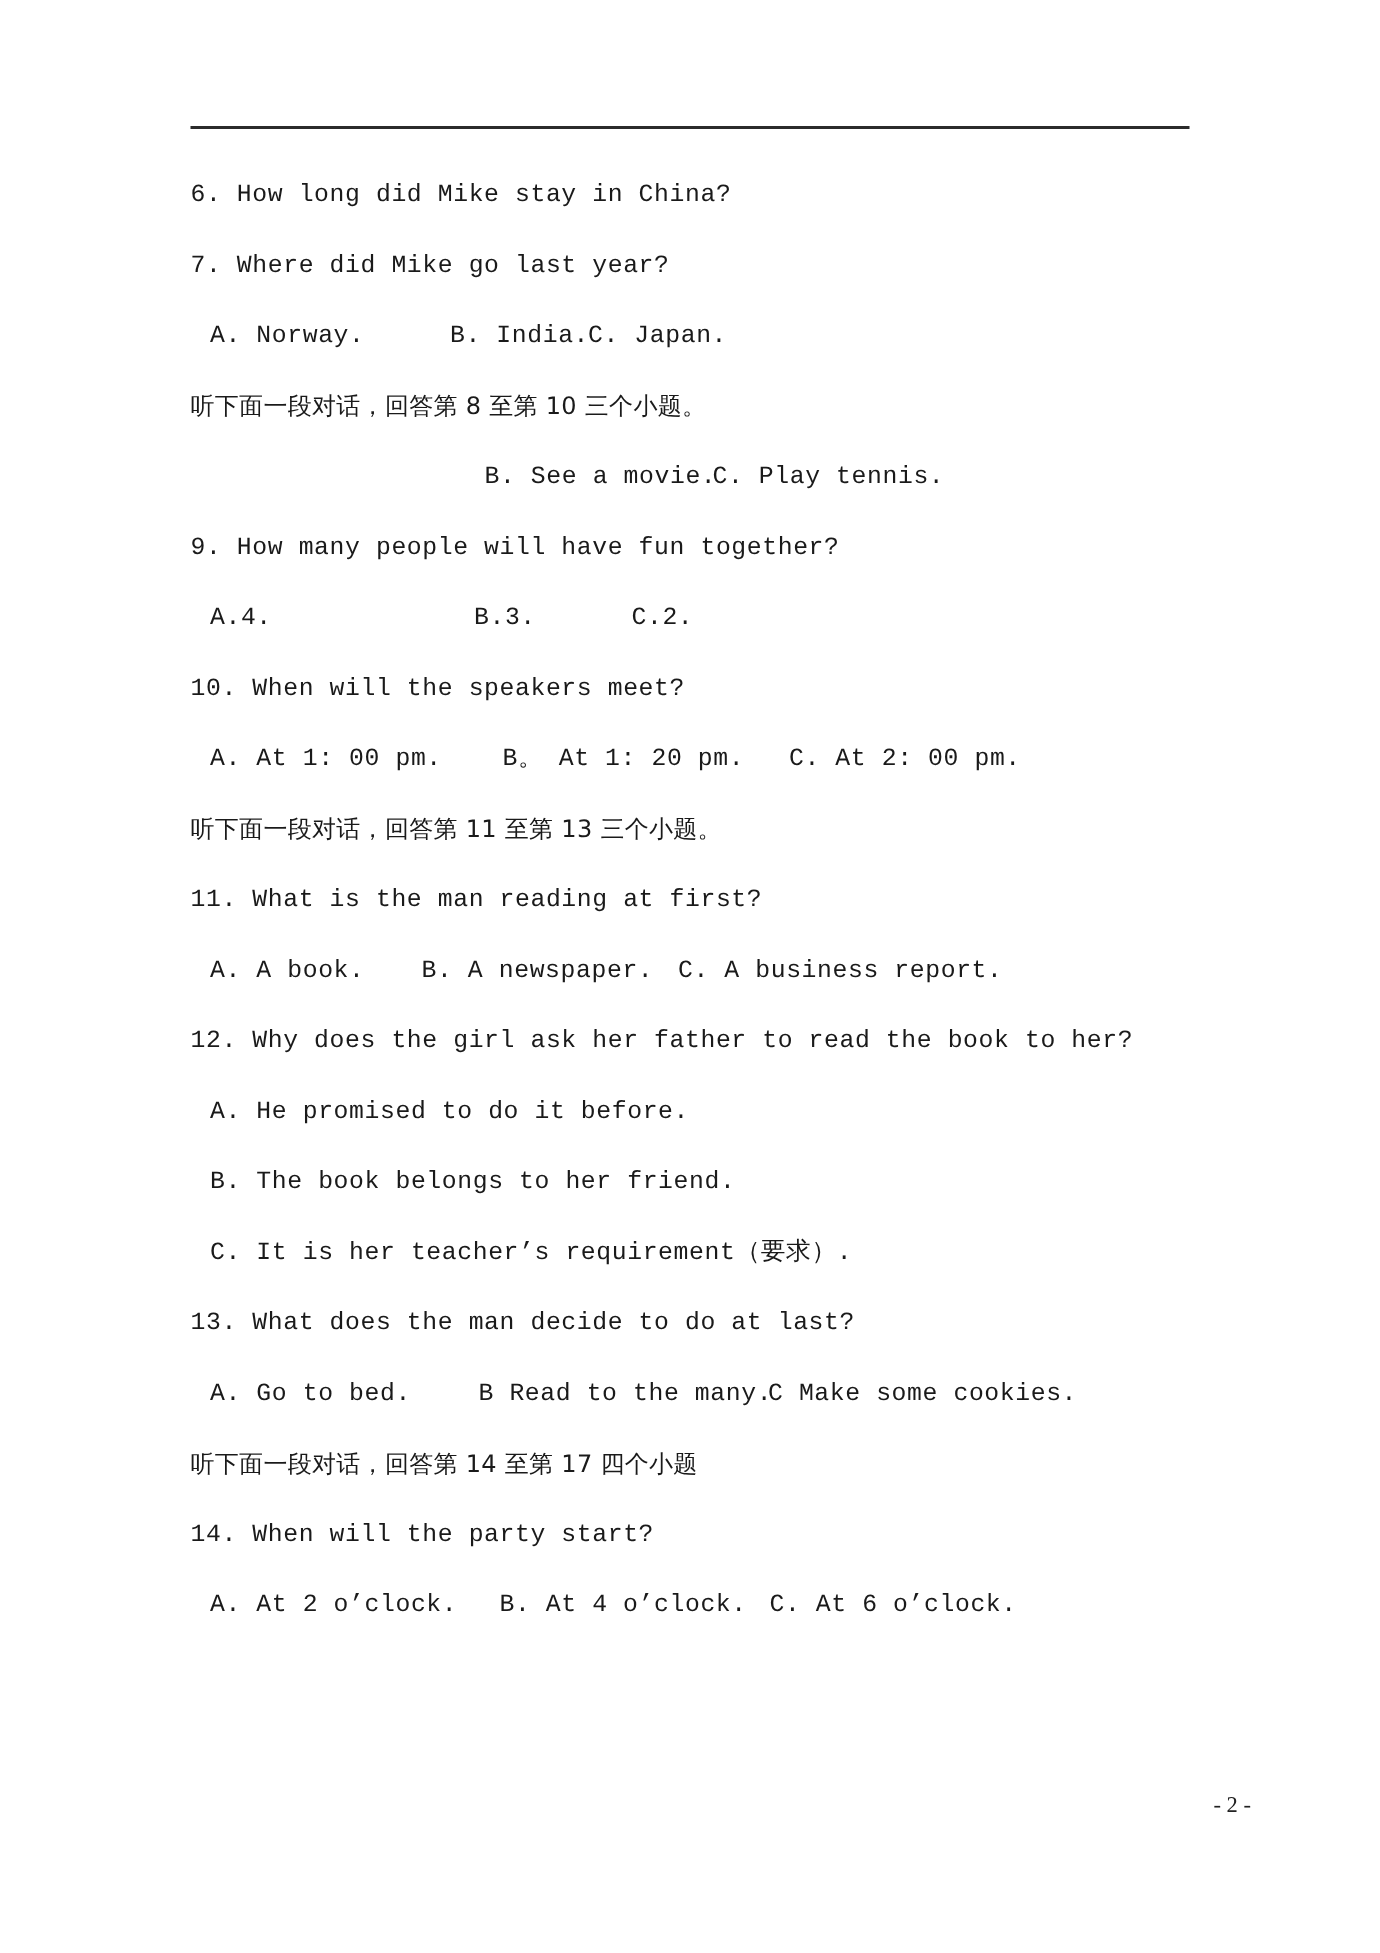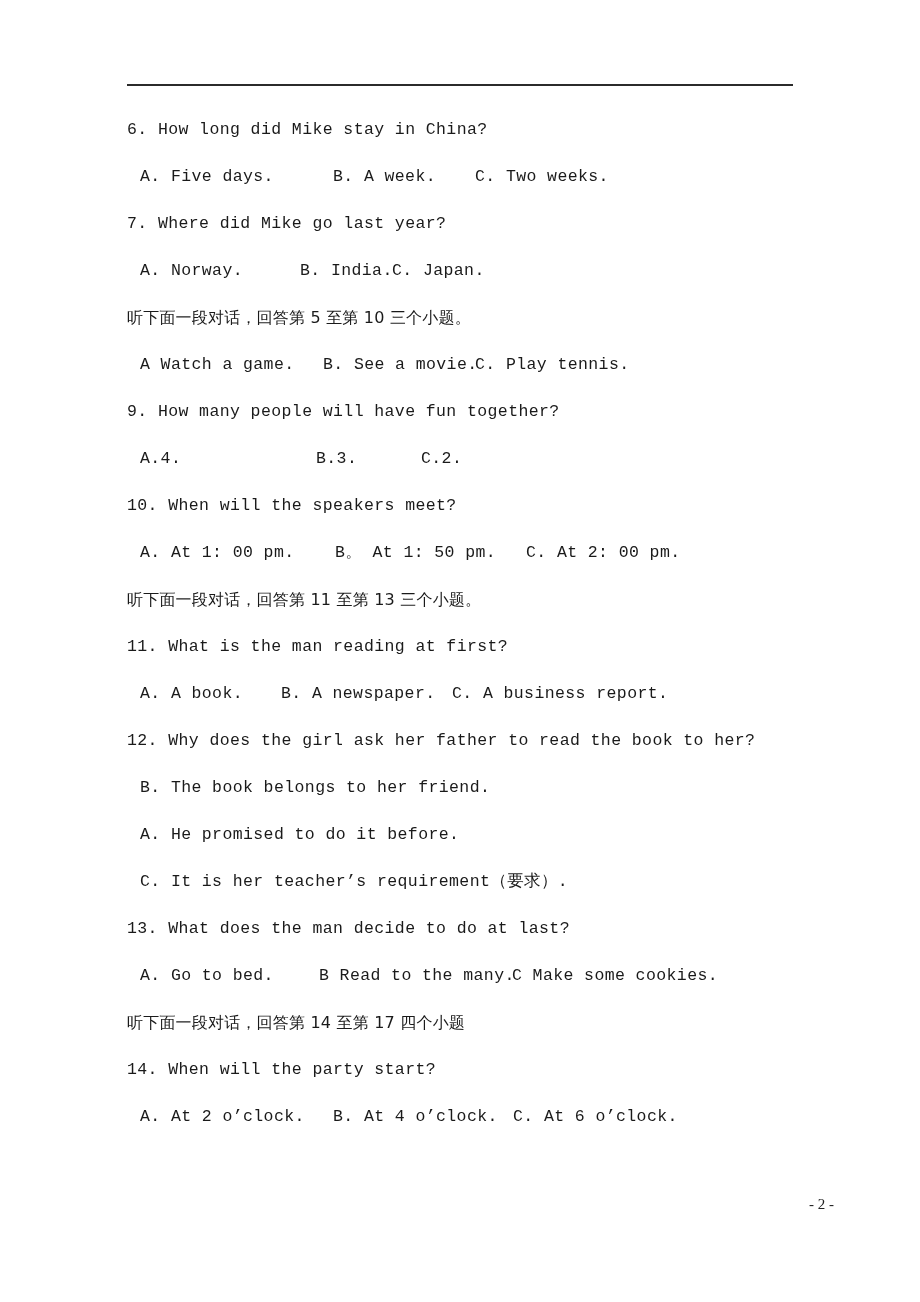--- a/index.html
+++ b/index.html
@@ -85,59 +85,53 @@
 </style>
 </head>
 <body>
 
 <div class="page">
 
   <div class="header-rule"></div>
 
   <div class="content">
       <div class="line q-line">6. How long did Mike stay in China?</div>
-      <div class="opt-row">
-        <span class="opt col-a">A. Five days.</span>
-        <span class="opt col-b" style="left: 206px;">B. A week.</span>
-        <span class="opt col-c" style="left: 348px;">C. Two weeks.</span>
-      </div>
       <div class="line q-line">7. Where did Mike go last year?</div>
       <div class="opt-row">
         <span class="opt col-a">A. Norway.</span>
         <span class="opt col-b" style="left: 153px; margin-left: 20px;">B. India.</span>
         <span class="opt col-c" style="left: 265px;">C. Japan.</span>
       </div>
-      <div class="line cn-line">听下面一段对话，回答第 5 至第 10 三个小题。</div>
+      <div class="line cn-line">听下面一段对话，回答第 8 至第 10 三个小题。</div>
       <div class="opt-row">
-        <span class="opt col-a">A Watch a game.</span>
         <span class="opt col-b" style="left: 196px;">B. See a movie.</span>
         <span class="opt col-c" style="left: 348px;">C. Play tennis.</span>
       </div>
       <div class="line q-line">9. How many people will have fun together?</div>
       <div class="opt-row">
         <span class="opt col-a">A.4.</span>
         <span class="opt col-b" style="left: 189px;">B.3.</span>
         <span class="opt col-c" style="left: 294px;">C.2.</span>
       </div>
       <div class="line q-line">10. When will the speakers meet?</div>
       <div class="opt-row">
         <span class="opt col-a">A. At 1: 00 pm.</span>
-        <span class="opt col-b" style="left: 208px;">B。 At 1: 50 pm.</span>
+        <span class="opt col-b" style="left: 208px;">B。 At 1: 20 pm.</span>
         <span class="opt col-c" style="left: 399px;">C. At 2: 00 pm.</span>
       </div>
       <div class="line cn-line">听下面一段对话，回答第 11 至第 13 三个小题。</div>
       <div class="line q-line">11. What is the man reading at first?</div>
       <div class="opt-row">
         <span class="opt col-a">A. A book.</span>
         <span class="opt col-b" style="left: 154px;">B. A newspaper.</span>
         <span class="opt col-c" style="left: 325px;">C. A business report.</span>
       </div>
       <div class="line q-line">12. Why does the girl ask her father to read the book to her?</div>
+      <div class="line opt-line">A. He promised to do it before.</div>
       <div class="line opt-line">B. The book belongs to her friend.</div>
-      <div class="line opt-line">A. He promised to do it before.</div>
       <div class="line opt-line">C. It is her teacher’s requirement（要求）.</div>
       <div class="line q-line">13. What does the man decide to do at last?</div>
       <div class="opt-row">
         <span class="opt col-a">A. Go to bed.</span>
         <span class="opt col-b" style="left: 192px;">B Read to the many.</span>
         <span class="opt col-c" style="left: 385px;">C Make some cookies.</span>
       </div>
       <div class="line cn-line">听下面一段对话，回答第 14 至第 17 四个小题</div>
       <div class="line q-line">14. When will the party start?</div>
       <div class="opt-row">

